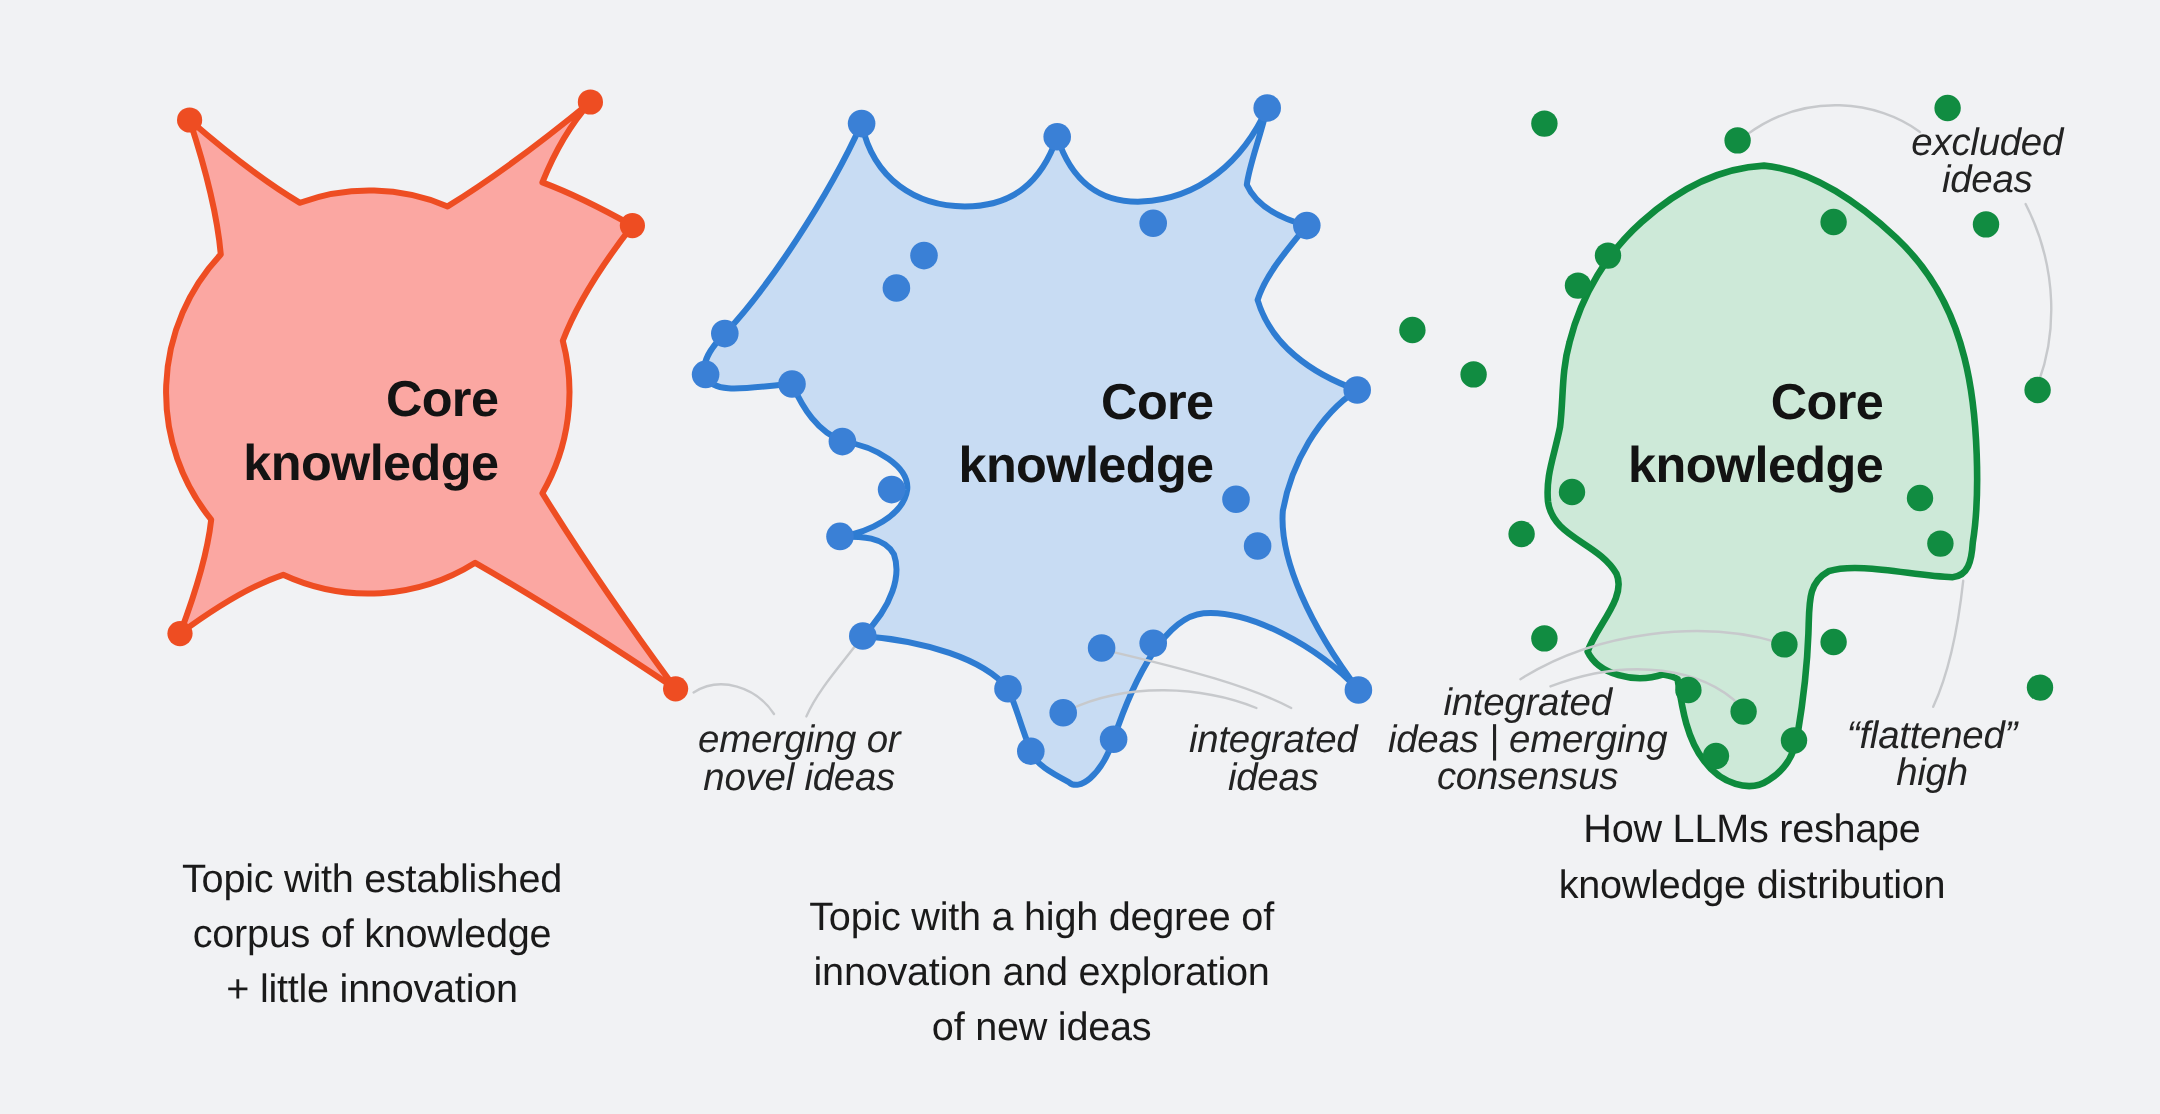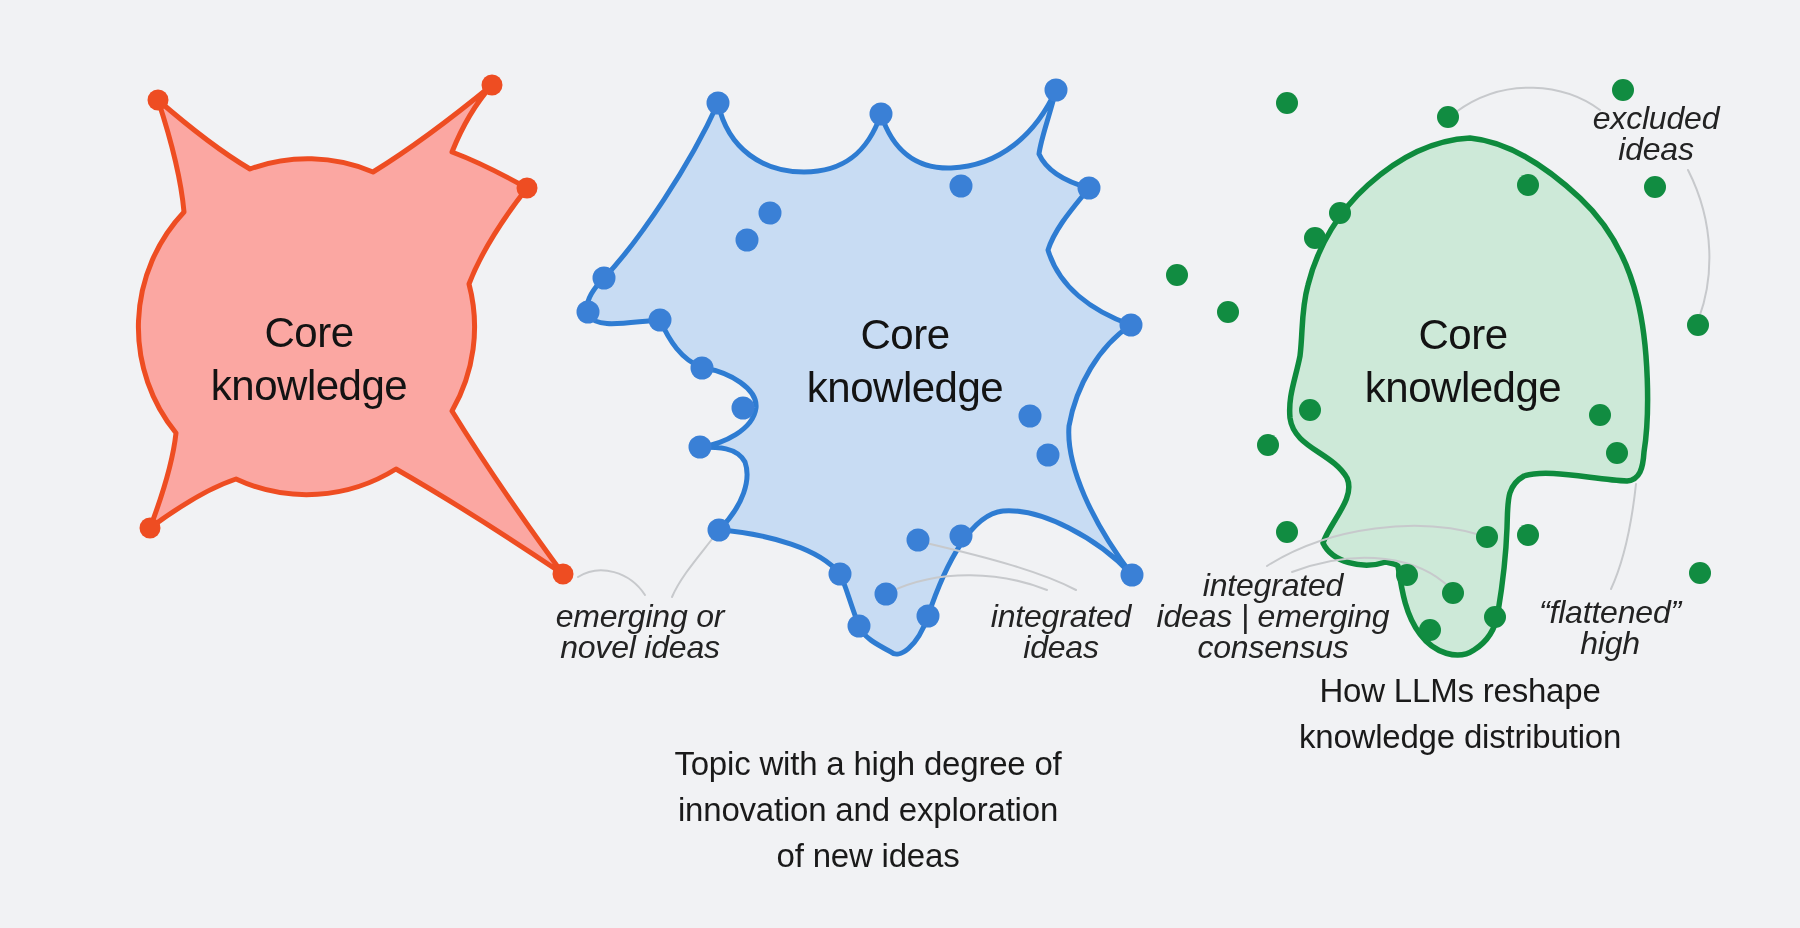--- a/index.html
+++ b/index.html
@@ -7,22 +7,22 @@
     width:1800px;height:928px;
     background:#F1F2F4;
     font-family:"Liberation Sans", sans-serif;
     overflow:hidden;
   }
   .stage{position:relative;width:1800px;height:928px;}
   .stage svg{position:absolute;left:0;top:0;}
   .blob-title{
     position:absolute;
     transform:translate(-50%,-50%);
-    font-size:42px;line-height:53px;font-weight:400;
-    color:#131313;text-align:center;white-space:pre-line;
+    font-size:42px;line-height:53px;font-weight:700;
+    color:#131313;text-align:right;white-space:pre-line;
     letter-spacing:-0.5px;
   }
   .caption{
     position:absolute;
     transform:translate(-50%,-50%);
     font-size:33px;line-height:46px;font-weight:400;
     color:#1A1A1A;text-align:center;white-space:pre-line;
     letter-spacing:-0.2px;
   }
   .annotation{
@@ -32,21 +32,21 @@
     font-size:32px;line-height:31px;
     color:#232323;text-align:center;white-space:pre-line;
     letter-spacing:-0.2px;
   }
   .t-red{left:309px;top:359px;}
   .t-blue{left:905px;top:361px;}
   .t-green{left:1463px;top:361px;}
   .c-red{left:310px;top:778px;}
   .c-blue{left:868px;top:778px;margin-top:32px;}
   .c-green{left:1460px;top:714px;}
-  .a-emerging{left:640px;top:632px;}
+  .a-emerging{left:666px;top:632px;}
   .a-integrated{left:1061px;top:632px;}
   .a-consensus{left:1273px;top:616px;}
   .a-excluded{left:1656px;top:134px;}
   .a-flattened{left:1610px;top:628px;}
 </style>
 </head>
 <body style="background: rgb(241, 242, 244);">
 
 <div class="stage">
 
@@ -116,20 +116,23 @@
       <circle cx="1495" cy="617" r="11" fill="#118C41"></circle>
     </svg>
 
   <div class="blob-title t-red">Core
 knowledge</div>
   <div class="blob-title t-blue">Core
 knowledge</div>
   <div class="blob-title t-green">Core
 knowledge</div>
 
+  <div class="caption c-red">Topic with established
+corpus of knowledge
++ little innovation</div>
   <div class="caption c-blue">Topic with a high degree of
 innovation and exploration
 of new ideas</div>
   <div class="caption c-green">How LLMs reshape
 knowledge distribution</div>
 
   <div class="annotation a-emerging">emerging or
 novel ideas</div>
   <div class="annotation a-integrated">integrated
 ideas</div>

